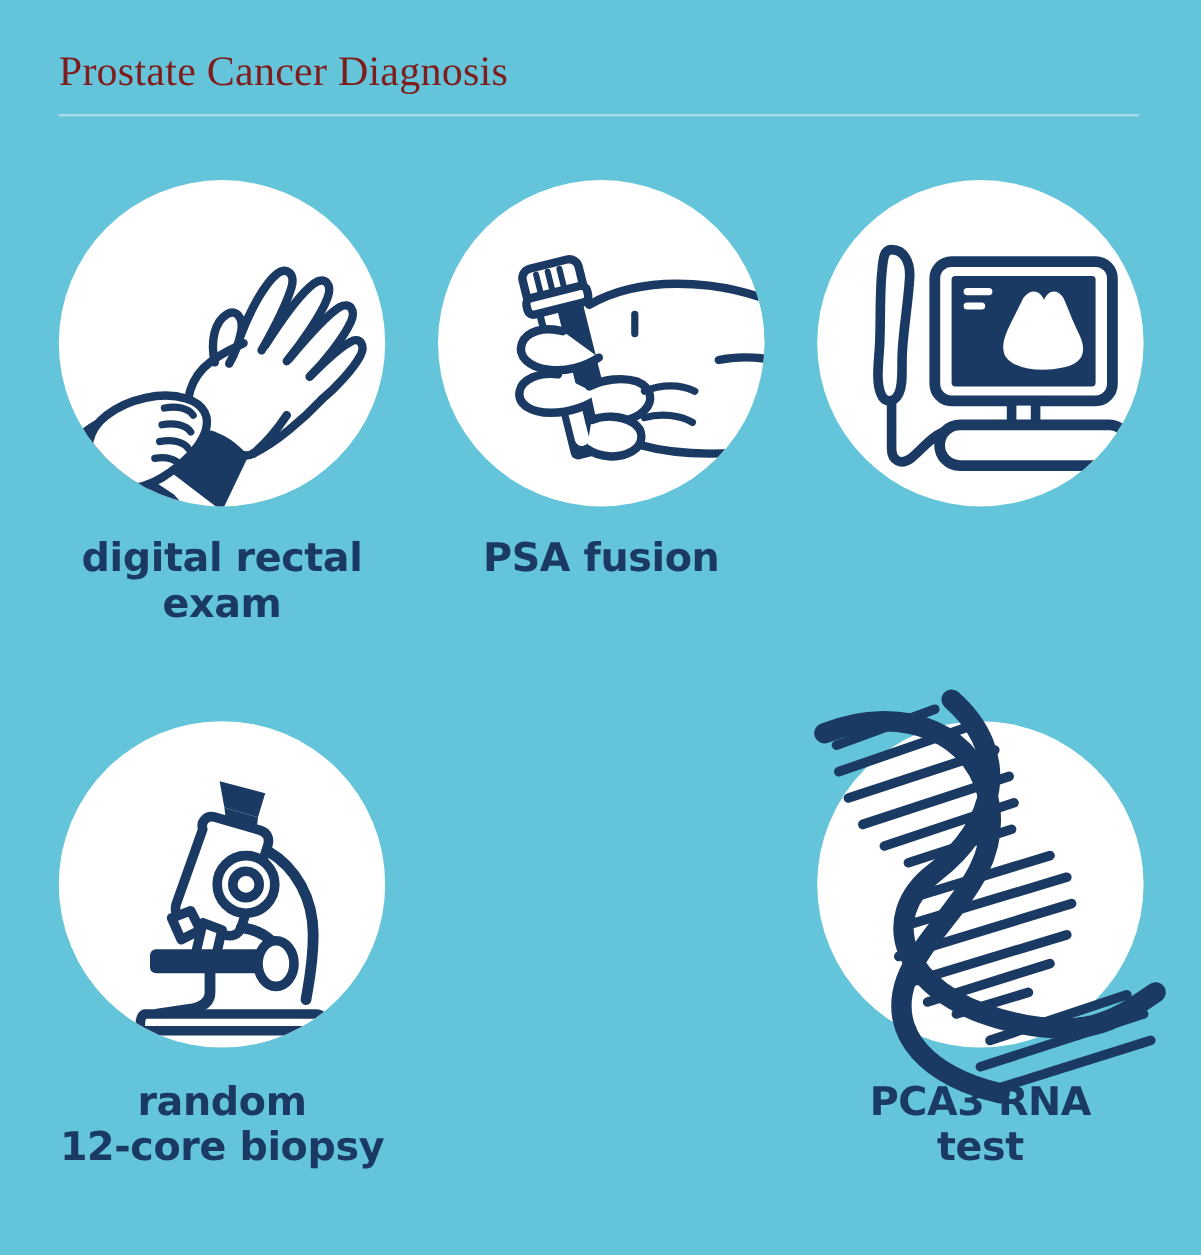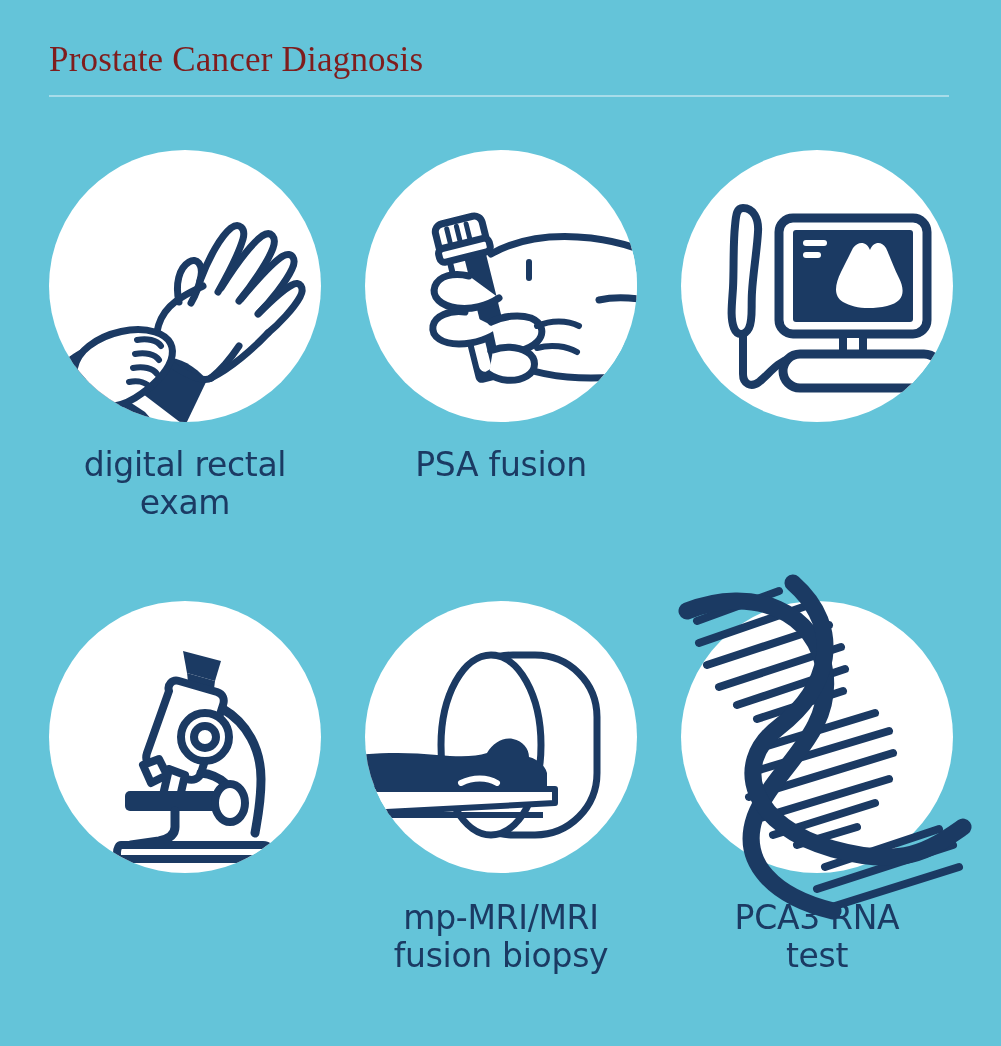--- a/index.html
+++ b/index.html
@@ -85,21 +85,21 @@
     width: 320px;
     height: 320px;
     overflow: visible;
   }
 
   .cell-label {
     margin-top: 24px;
     text-align: center;
     font-family: "DejaVu Sans", "Liberation Sans", sans-serif;
     font-size: 33px;
-    font-weight: normal;
+    font-weight: bold;
     line-height: 1.16;
     color: #1b3a63;
     letter-spacing: -0.3px;
     white-space: pre-line;
   }
 
   
   .row-2 .circle-wrap { margin-top: 31px; }
   .row-2 .cell-label  { margin-top: 26px; }
 </style>
@@ -287,50 +287,24 @@
 
             <rect x="100" y="214" width="110" height="20" rx="5" fill="#1b3a63"></rect>
             <ellipse cx="205" cy="226" rx="15" ry="19" fill="#ffffff" stroke="#1b3a63" stroke-width="8"></ellipse>
 
             <path d="M150 234 L150 250 C150 258 144 262 134 264 L106 268" fill="none" stroke="#1b3a63" stroke-width="9" stroke-linecap="round" stroke-linejoin="round"></path>
 
             <path d="M96 268 L238 268 C244 268 246 272 246 276 L246 282 L92 282 L92 276 C92 271 94 268 96 268 Z" fill="#ffffff" stroke="#1b3a63" stroke-width="8" stroke-linejoin="round"></path>
           </g>
         </svg>
       </div>
-    </div>
-
-    <div class="cell cell-1">
-      <div class="circle-wrap">
-        <div class="circle-bg"></div>
-        <svg class="icon-svg" viewBox="0 0 320 320">
-          <defs>
-            <clipPath id="clipE">
-                <circle cx="160" cy="160" r="136"></circle>
-              </clipPath>
-          </defs>
-          <g clip-path="url(#clipE)">
-
-            <rect x="110" y="78" width="146" height="180" rx="62" fill="#ffffff" stroke="#1b3a63" stroke-width="7"></rect>
-
-            <ellipse cx="150" cy="168" rx="50" ry="90" fill="#ffffff" stroke="#1b3a63" stroke-width="7"></ellipse>
-
-            <path d="M-10 182 C20 176 60 174 96 178 C118 180 134 180 146 176
-                     C152 166 162 160 172 162 C182 164 188 172 188 180
-                     C196 182 204 188 206 196 L206 212 L-10 212 Z" fill="#1b3a63"></path>
-            <path d="M120 206 C132 200 146 200 156 206" fill="none" stroke="#ffffff" stroke-width="6" stroke-linecap="round"></path>
-
-            <path d="M-10 212 L214 212 L214 226 L-10 238 Z" fill="#ffffff" stroke="#1b3a63" stroke-width="6" stroke-linejoin="round"></path>
-            <path d="M-10 238 L202 238" fill="none" stroke="#1b3a63" stroke-width="6"></path>
-          </g>
-        </svg>
-      </div>
-      <div class="cell-label">mp-MRI/MRI
-fusion biopsy</div>
-    </div>
+      <div class="cell-label">random
+12-core biopsy</div>
+    </div>
+
 
     <div class="cell cell-2">
       <div class="circle-wrap">
         <div class="circle-bg"></div>
         <svg class="icon-svg" viewBox="0 0 320 320">
 
           <g stroke="#1b3a63" fill="none" stroke-linecap="round">
 
             <g stroke-width="8">
               <line x1="40" y1="44" x2="122" y2="14"></line>

